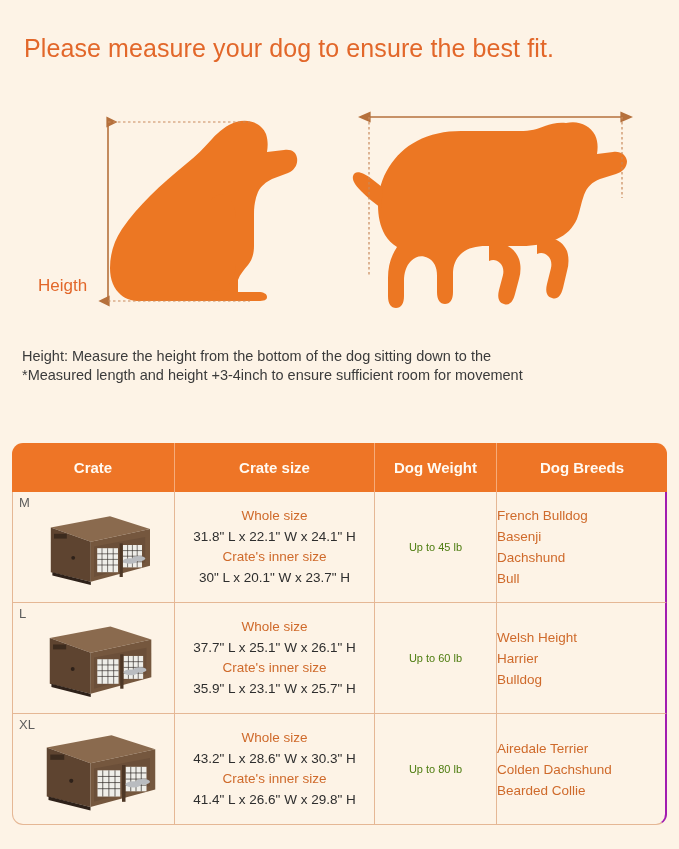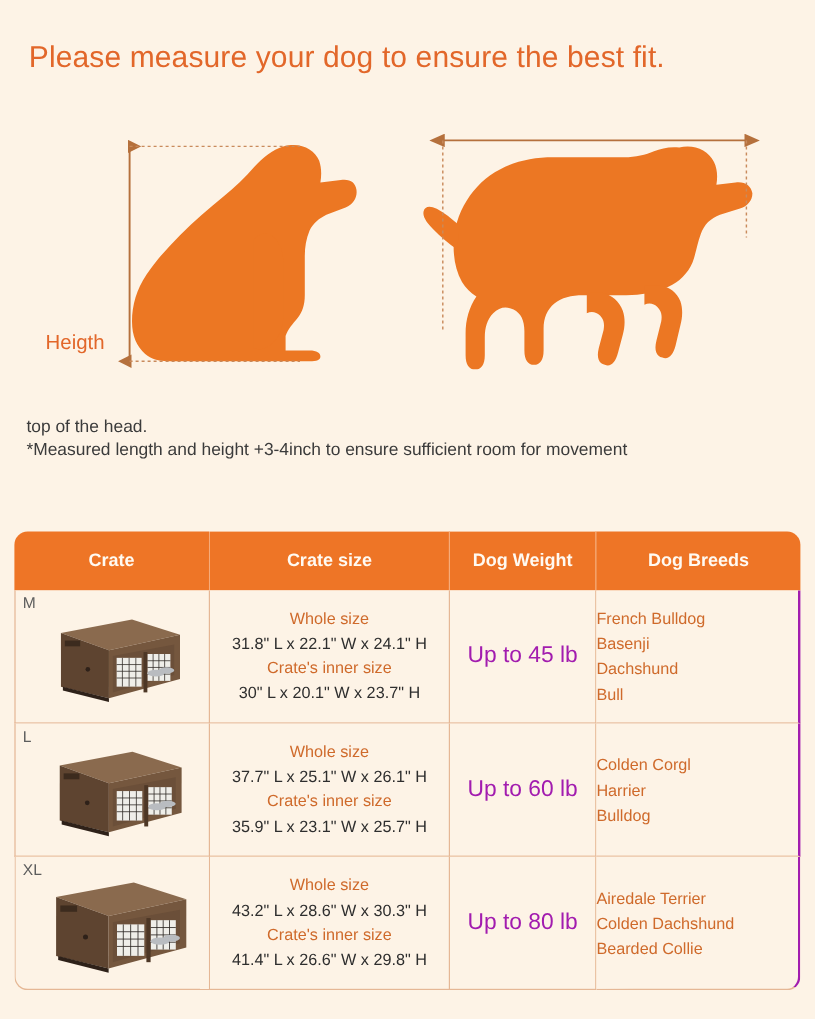--- a/index.html
+++ b/index.html
@@ -144,22 +144,22 @@
     text-align: center;
     font-size: 13.5px;
     line-height: 20.5px;
     padding: 6px 4px;
   }
   .size-cell .lbl { color: #cf6a2b; }
   .size-cell .dim { color: #2e2e2e; }
 
   .weight-cell {
     text-align: center;
-    font-size: 19px;
-    color: #a21caf;
+    font-size: 11px;
+    color: #4d7c0f;
   }
   .breeds-cell {
     font-size: 13.5px;
     color: #cf6a2b;
     line-height: 21px;
     padding: 4px 0 4px 15px;
   }
 </style>
 </head>
 <body>
@@ -299,21 +299,21 @@
 
       <g>
         <line x1="369" y1="39" x2="622" y2="39" stroke="#b5703c" stroke-width="1.6" marker-start="url(#ah-l)" marker-end="url(#ah-r)"></line>
         <line x1="369" y1="39" x2="369" y2="198" stroke="#c98a5c" stroke-width="1.2" stroke-dasharray="2.5,2.5"></line>
         <line x1="622" y1="39" x2="622" y2="120" stroke="#c98a5c" stroke-width="1.2" stroke-dasharray="2.5,2.5"></line>
       </g>
     </svg>
   </div>
 
   <div class="howto-body">
-    <p class="tight">top of the head.</p>
+    <p class="tight">Height: Measure the height from the bottom of the dog sitting down to the</p>
     <p>*Measured length and height +3-4inch to ensure sufficient room for movement</p>
   </div>
 
   <div class="tbl-wrap">
     <table class="crate-table">
       <colgroup>
         <col style="width:163px">
         <col style="width:200px">
         <col style="width:122px">
         <col style="width:170px">
@@ -412,21 +412,21 @@
             </svg>
           </td>
           <td class="size-cell">
             <div class="lbl">Whole size</div>
             <div class="dim">37.7" L x 25.1" W x 26.1" H</div>
             <div class="lbl">Crate's inner size</div>
             <div class="dim">35.9" L x 23.1" W x 25.7" H</div>
           </td>
           <td class="weight-cell">Up to 60 lb</td>
           <td class="breeds-cell col-breeds">
-            <div>Colden Corgl</div>
+            <div>Welsh Height</div>
             <div>Harrier</div>
             <div>Bulldog</div>
           </td>
         </tr>
 
         <tr class="last-row">
           <td class="col-crate">
             <span class="size-tag">XL</span>
             <svg class="crate-img" width="140" height="92" viewBox="0 0 160 105">
               <g>

